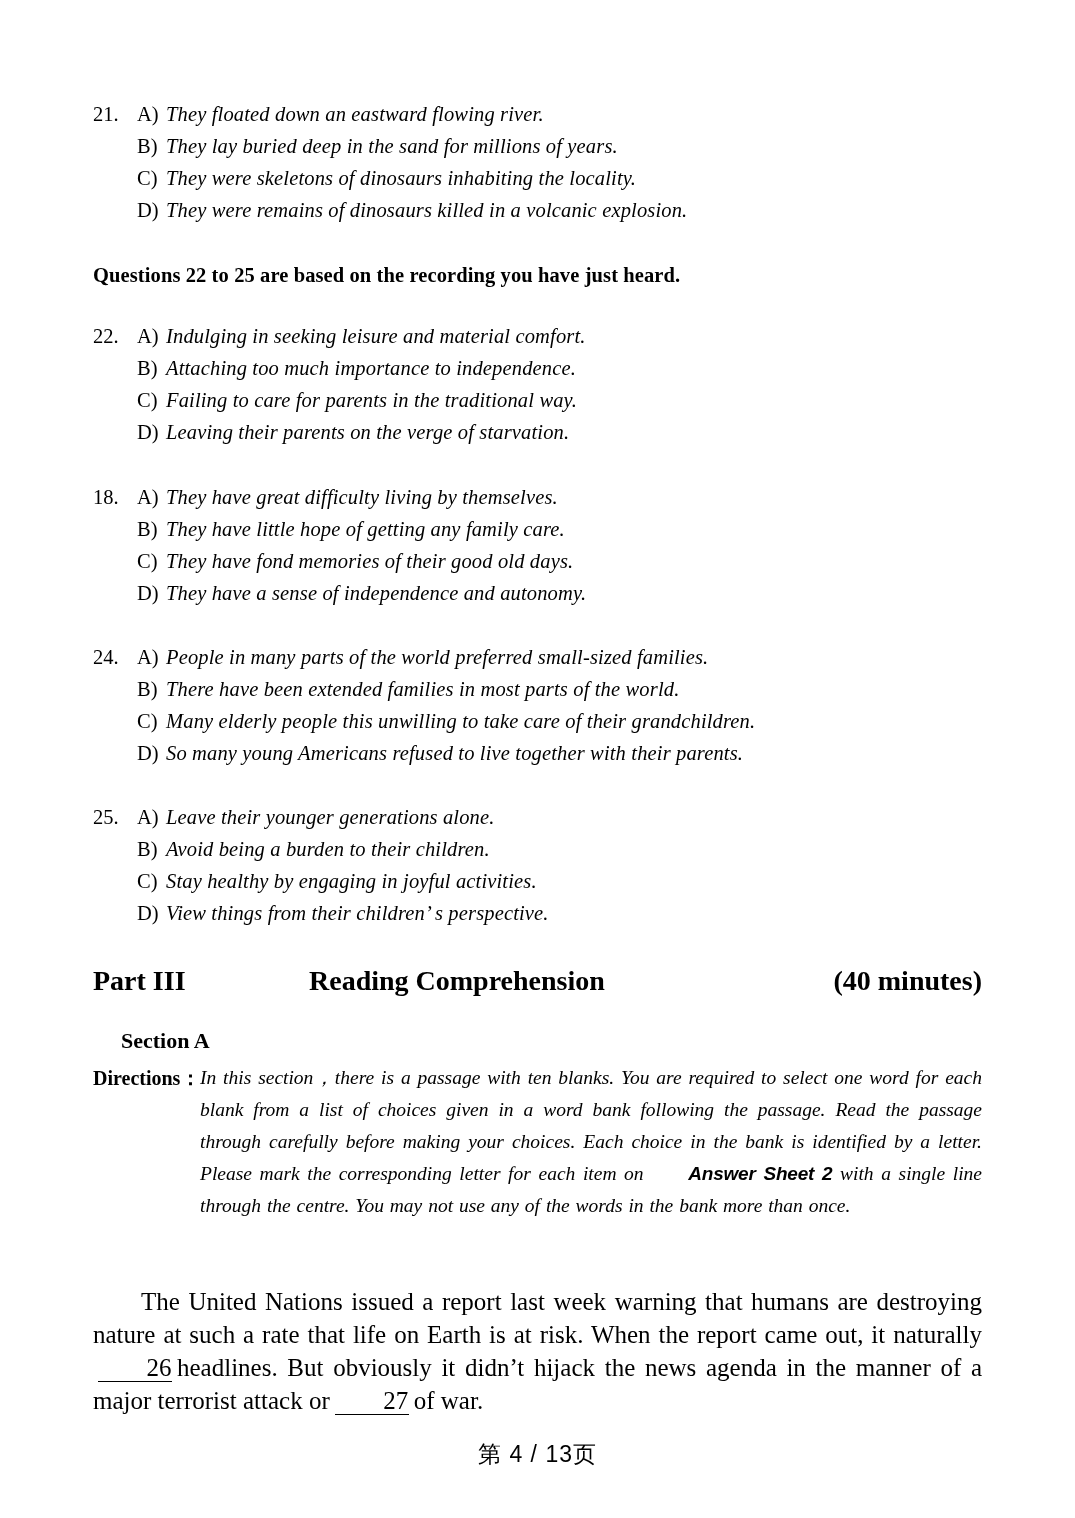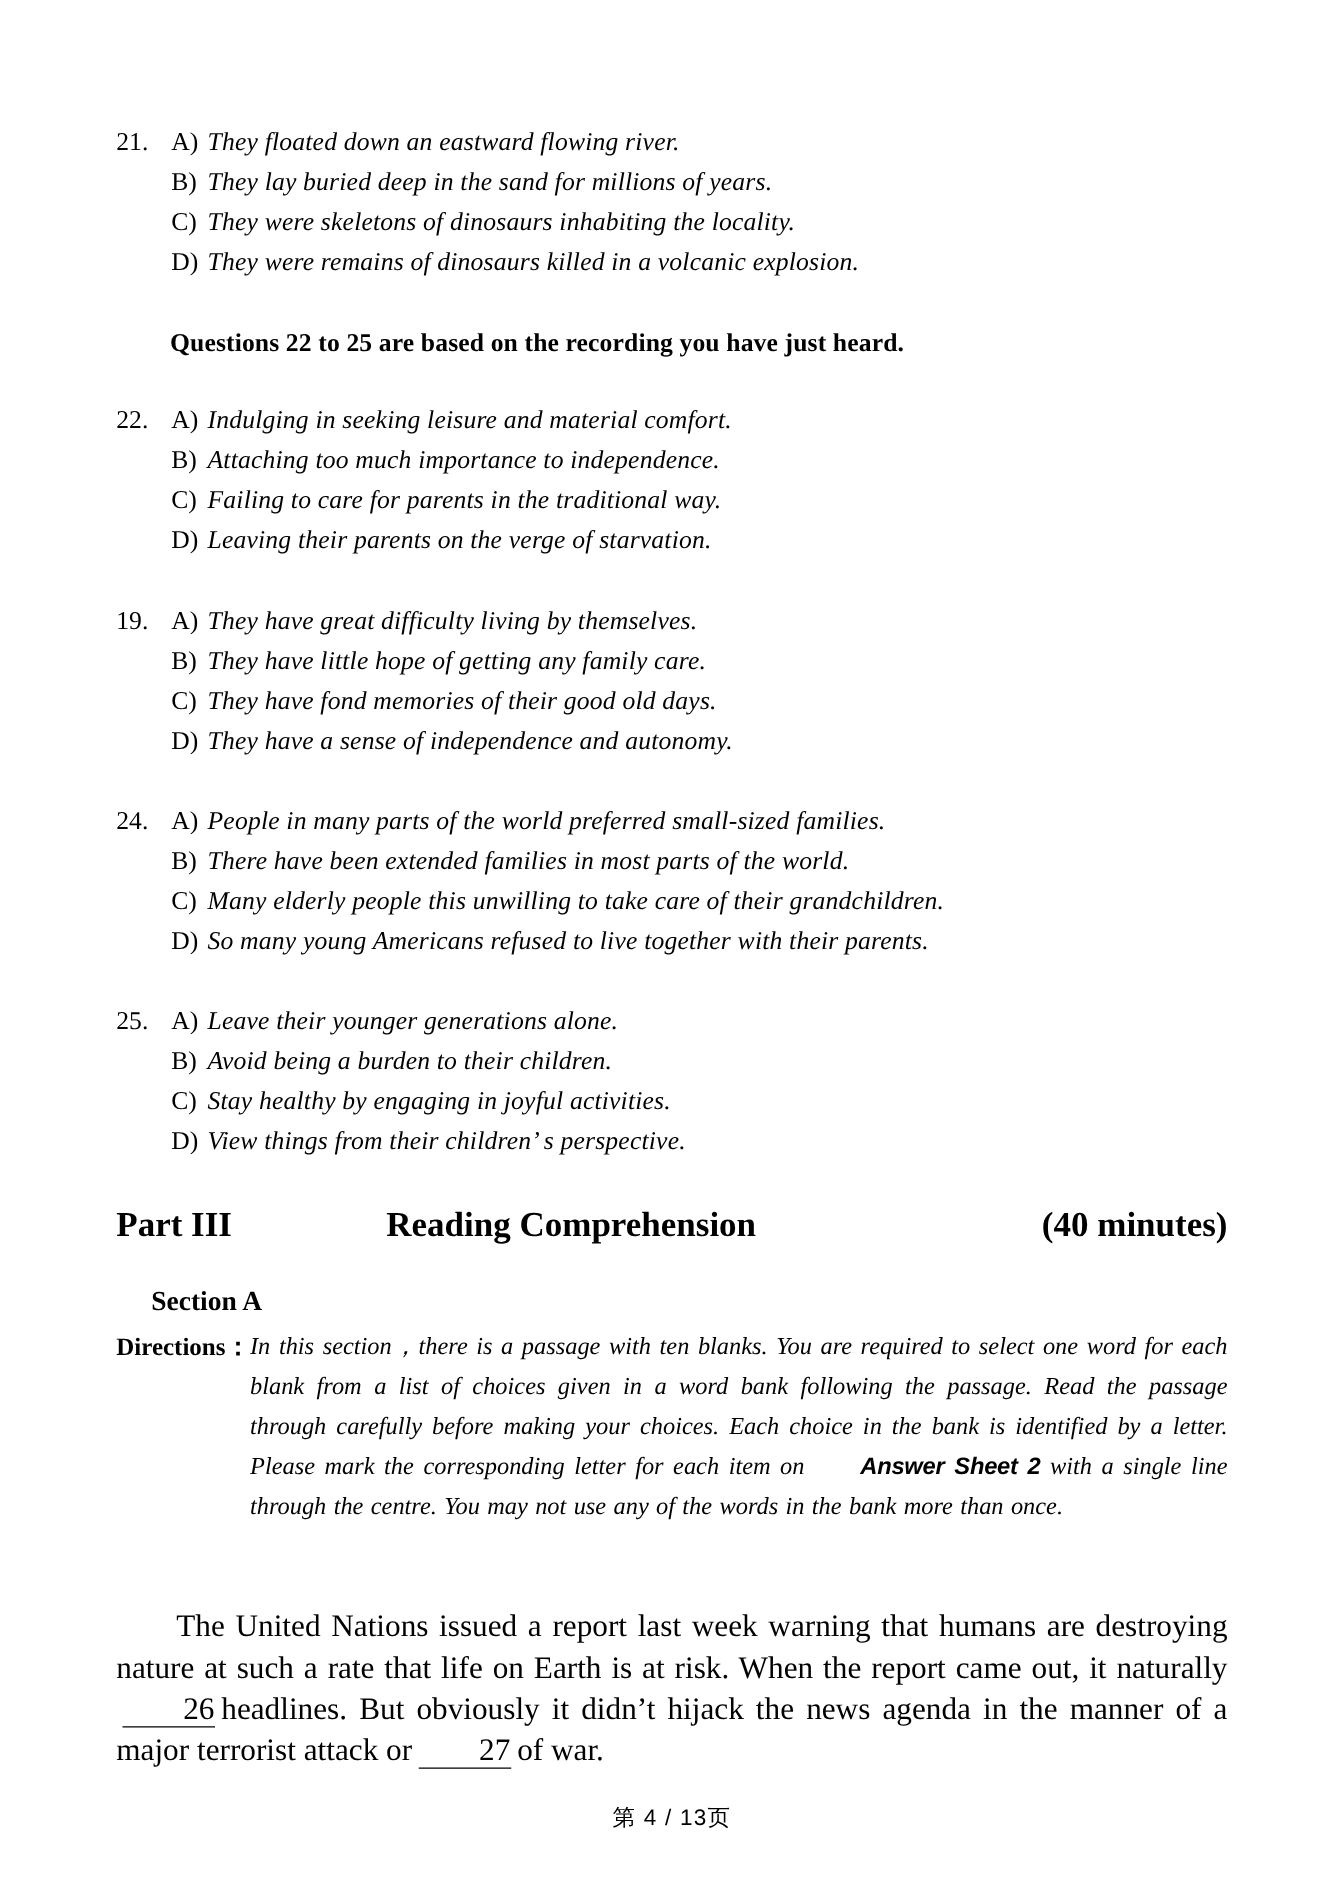--- a/index.html
+++ b/index.html
@@ -54,21 +54,20 @@
 
   
   .bold-instr {
     position: absolute;
     left: 93px;
     font-size: 20.5px;
     line-height: 30px;
     font-weight: bold;
     letter-spacing: 0.1px;
     white-space: pre;
-    margin-left: 43px;
   }
 
   
   .part-banner {
     position: absolute;
     left: 93px;
     width: 889px;
     display: flex;
     font-weight: bold;
     font-size: 28px;
@@ -144,21 +143,21 @@
     vertical-align: baseline;
   }
 
   
   .footer {
     position: absolute;
     left: 0;
     width: 1075px;
     text-align: center;
     font-family: "Liberation Sans", "DejaVu Sans", sans-serif;
-    font-size: 18px;
+    font-size: 23px;
     line-height: 32px;
     letter-spacing: 1px;
     white-space: pre;
   }
 </style>
 </head>
 <body>
 
 <div class="page">
 
@@ -205,21 +204,21 @@
     </div>
     <div class="qline">
       <span class="qnum"></span>
       <span class="qopt-letter">D)</span>
       <span class="qopt-text">Leaving their parents on the verge of starvation.</span>
     </div>
   </div>
 
   <div class="qblock" style="top:481px;">
     <div class="qline">
-      <span class="qnum">19.</span>
+      <span class="qnum">18.</span>
       <span class="qopt-letter">A)</span>
       <span class="qopt-text">They have great difficulty living by themselves.</span>
     </div>
     <div class="qline">
       <span class="qnum"></span>
       <span class="qopt-letter">B)</span>
       <span class="qopt-text">They have little hope of getting any family care.</span>
     </div>
     <div class="qline">
       <span class="qnum"></span>

